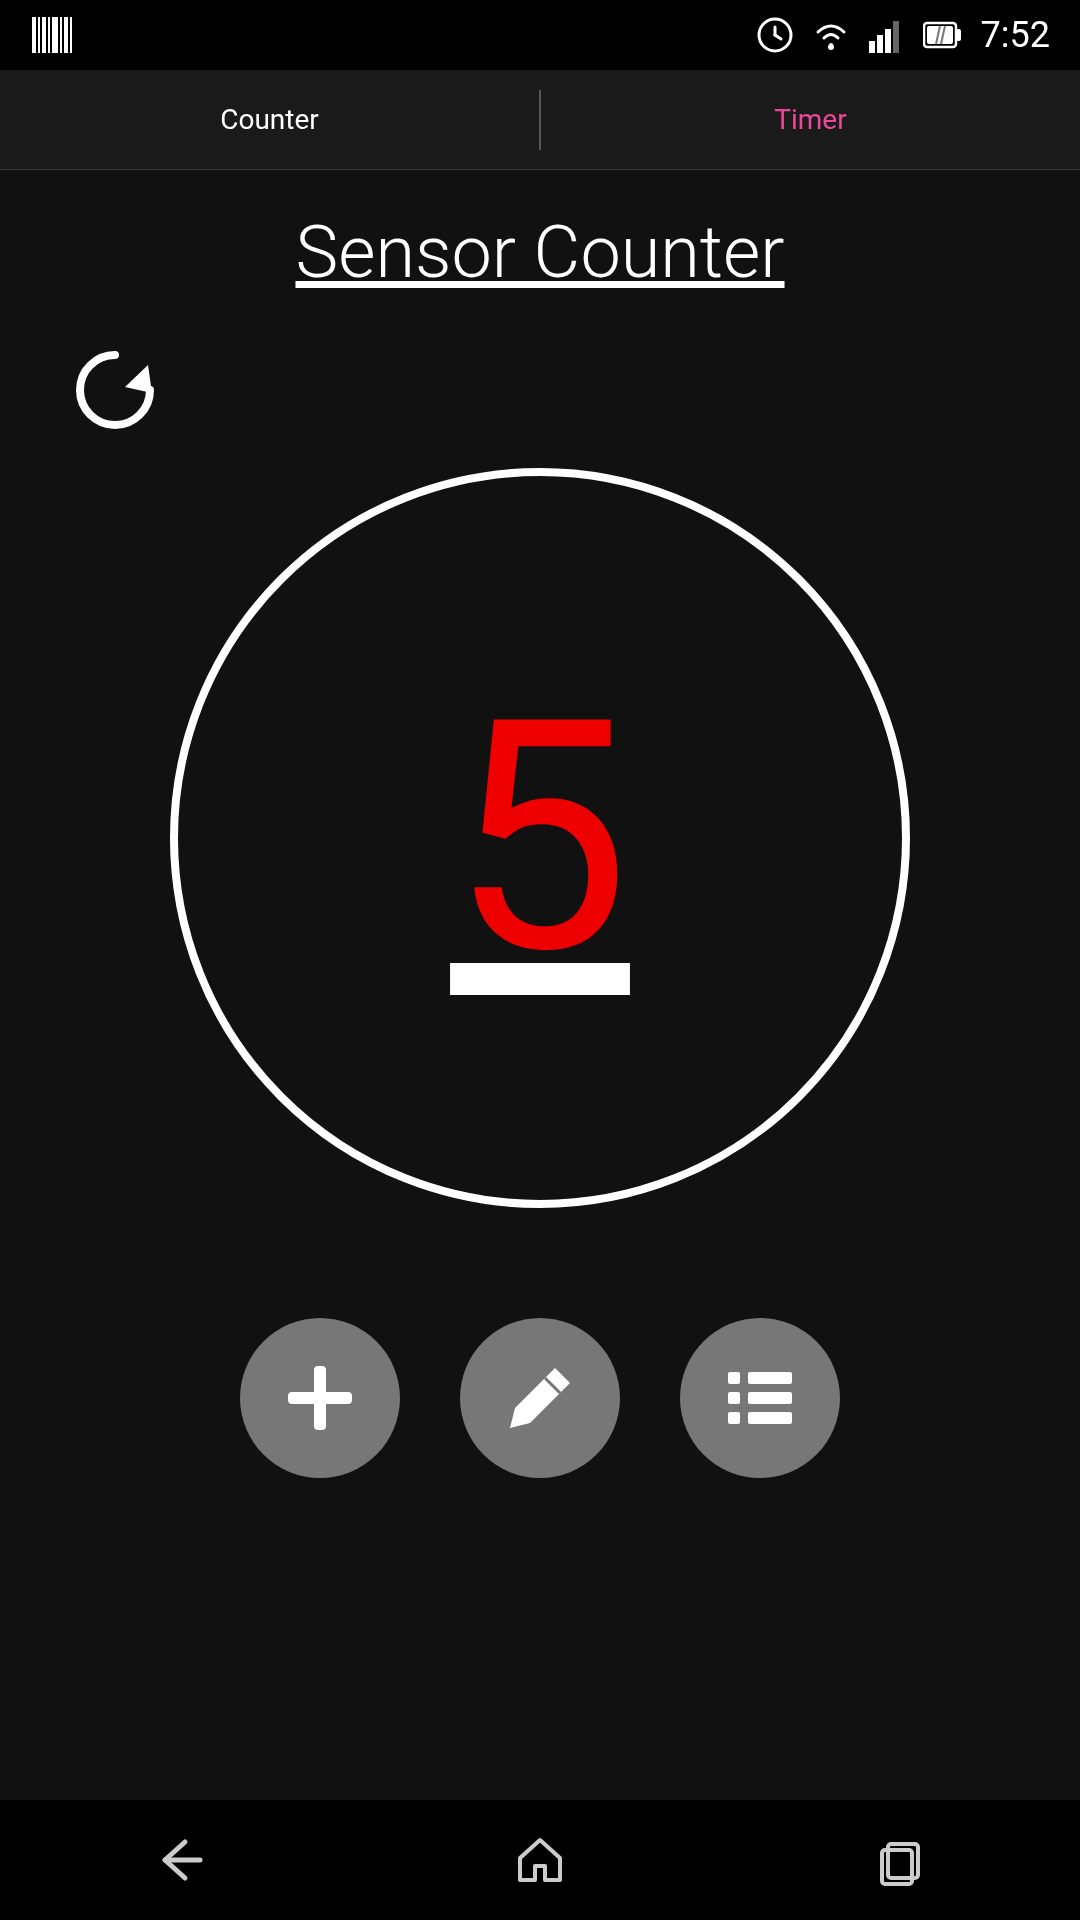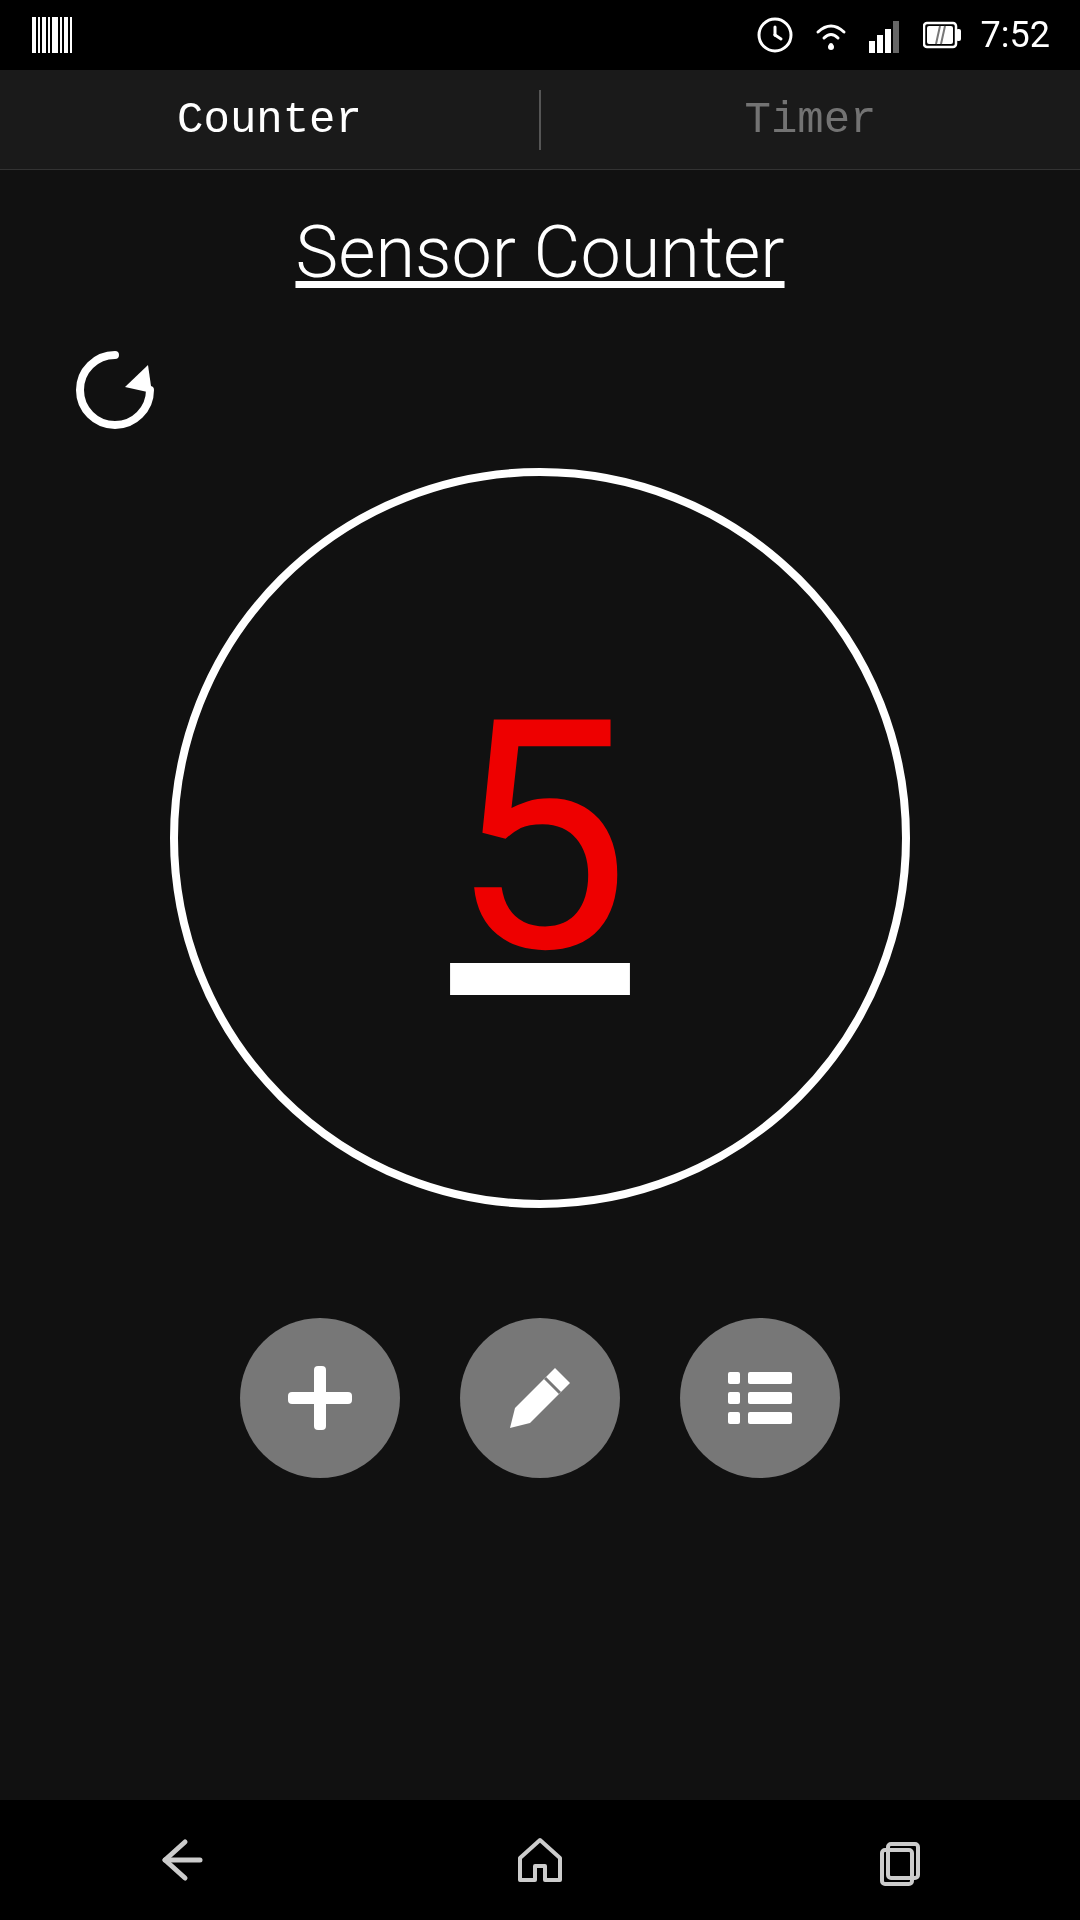--- a/index.html
+++ b/index.html
@@ -65,31 +65,30 @@
     .tab-item {
       flex: 1;
       display: flex;
       align-items: center;
       justify-content: center;
       height: 100%;
       cursor: pointer;
     }
 
     .tab-label {
-      font-size: 44px;
+      font-size: 28px;
       font-weight: 400;
-      font-family: Liberation Mono, monospace;
     }
 
     .tab-active .tab-label {
       color: #ffffff;
     }
 
     .tab-inactive .tab-label {
-      color: #737373;
+      color: #ec4899;
     }
 
     .tab-divider {
       width: 2px;
       height: 60px;
       background-color: #555555;
     }
 
     
     .main-content {

